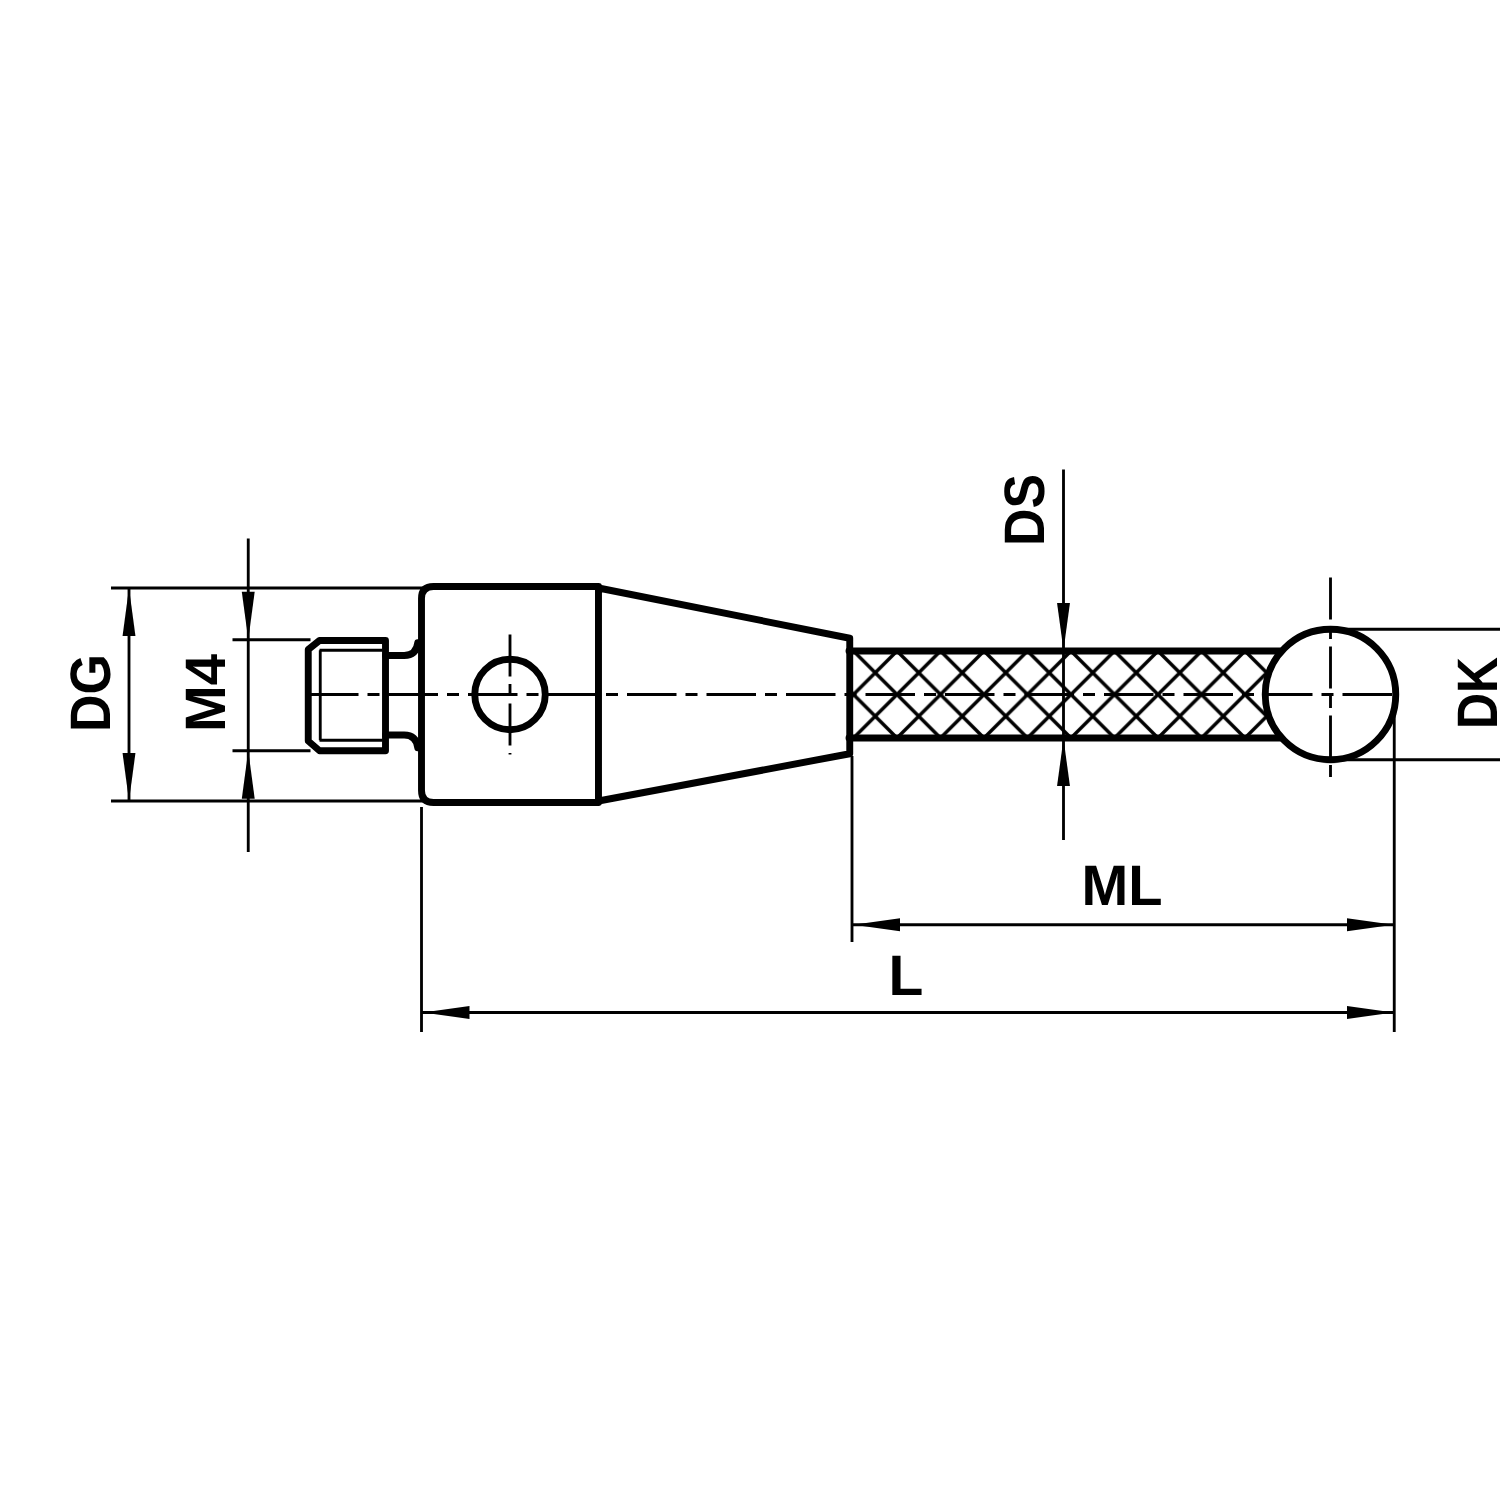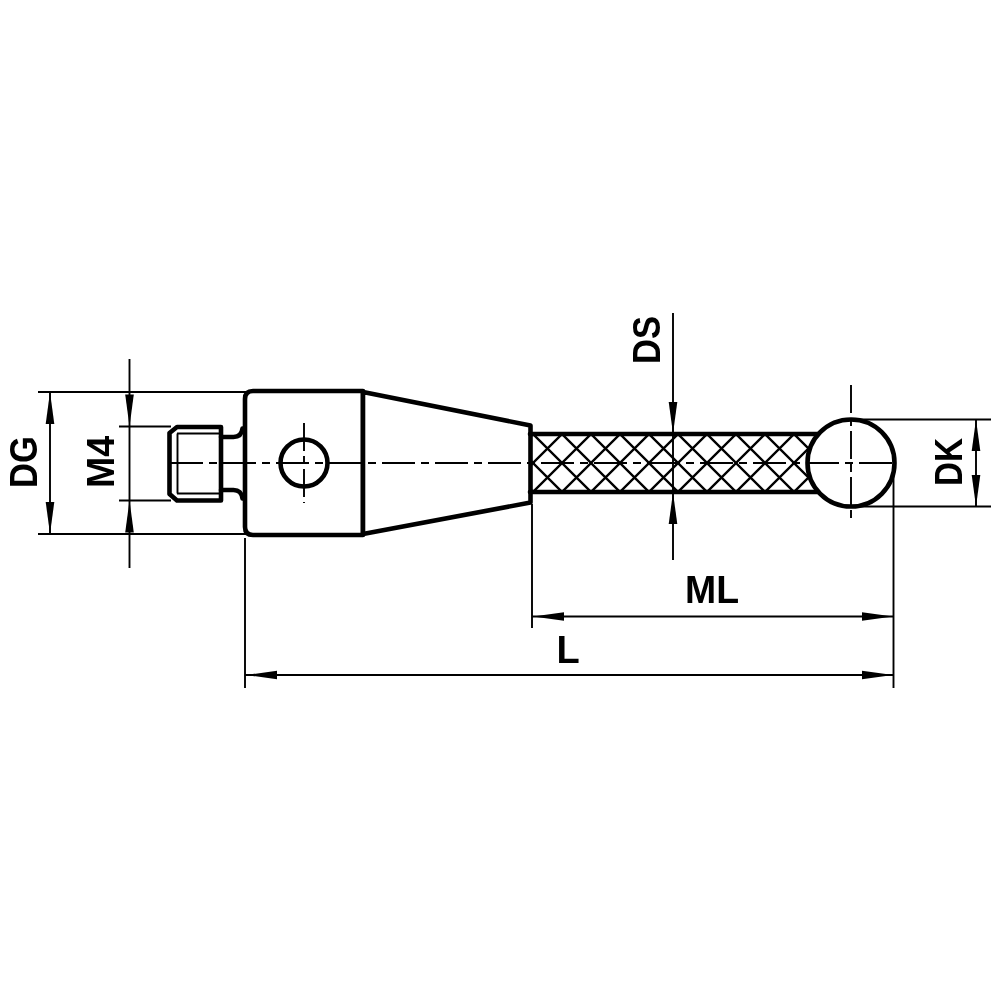--- a/index.html
+++ b/index.html
@@ -9,20 +9,21 @@
     width: 1000px;
     height: 1000px;
     overflow: hidden;
     font-family: "Liberation Sans", sans-serif;
   }
   .canvas-wrap {
     width: 882px;
     height: 1000px;
     background: #ffffff;
     position: relative;
+    padding-left: 36px;
   }
   svg { display: block; }
   .thick { stroke: #000000; stroke-width: 4.6; fill: none; stroke-linecap: round; }
   .thick-fill { stroke: #000000; stroke-width: 4.6; fill: #ffffff; stroke-linejoin: round; }
   .thin { stroke: #000000; stroke-width: 1.9; fill: none; }
   .center { stroke: #000000; stroke-width: 1.9; fill: none; stroke-dasharray: 33 6 8 6; }
   .crossv { stroke: #000000; stroke-width: 1.9; fill: none; stroke-dasharray: 28 5 8 5; }
   .arrow { fill: #000000; stroke: none; }
   .dimlabel {
     font-family: "Liberation Sans", sans-serif;

